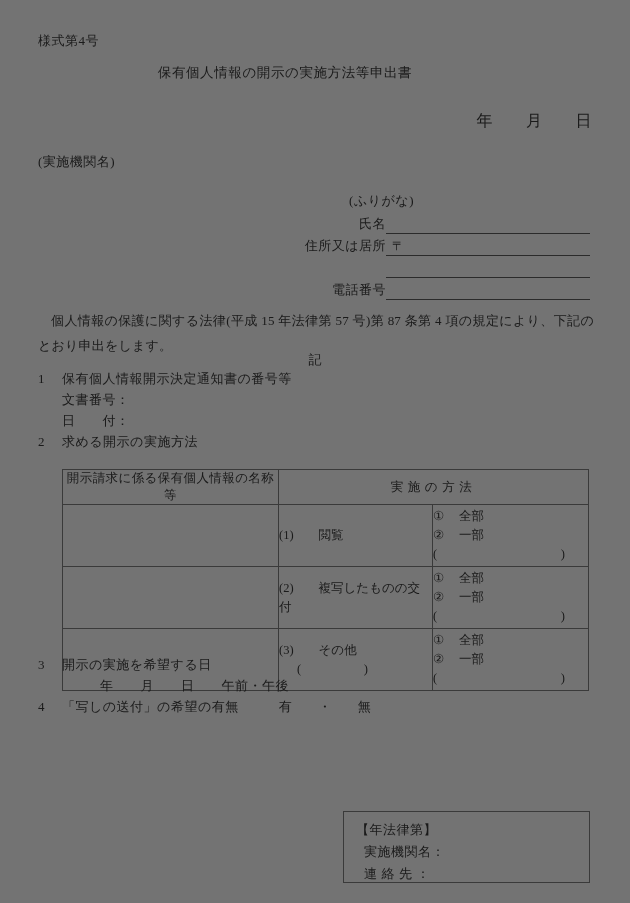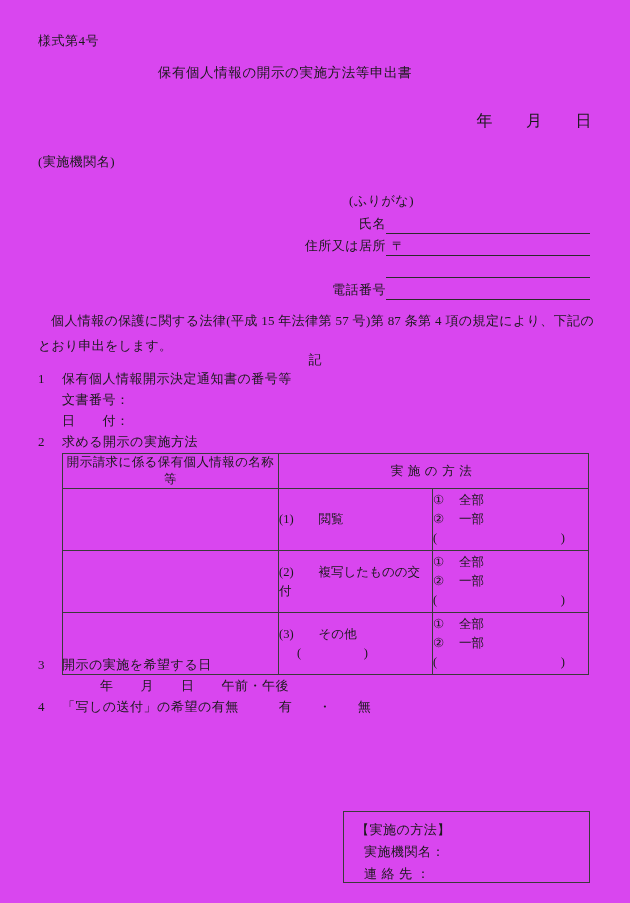--- a/index.html
+++ b/index.html
@@ -8,21 +8,21 @@
     background: #ffffff;
   }
   body {
     font-family: "Liberation Serif", "DejaVu Serif", serif;
     color: #1a1a1a;
   }
   #page {
     position: relative;
     width: 630px;
     height: 903px;
-    background: #d946ef;
+    background: #737373;
     overflow: hidden;
   }
   .abs { position: absolute; }
 
   
   .form-no {
     left: 38px;
     top: 32px;
     font-size: 13px;
     letter-spacing: 0.5px;
@@ -131,21 +131,21 @@
   .it2    { left: 38px; top: 433px; }
   .it3    { left: 38px; top: 656px; }
   .it3-a  { left: 100px; top: 677px; }
   .it4    { left: 38px; top: 698px; }
   .gap-xl { display: inline-block; width: 40px; }
   .gap-md { display: inline-block; width: 26px; }
 
   
   .tbl {
     left: 62px;
-    top: 453px;
+    top: 469px;
     width: 526px;
     border-collapse: collapse;
     table-layout: fixed;
     font-size: 12.5px;
   }
   .tbl td {
     border: 1px solid #3a3a3a;
     padding: 0;
     vertical-align: middle;
   }
@@ -306,21 +306,21 @@
   <div class="abs item it3">
     <span class="item-num">3</span><span>開示の実施を希望する日</span>
   </div>
   <div class="abs item it3-a">年　　月　　日　　午前・午後</div>
 
   <div class="abs item it4">
     <span class="item-num">4</span><span>「写しの送付」の希望の有無</span><span class="gap-xl"></span><span>有</span><span class="gap-md"></span><span>・</span><span class="gap-md"></span><span>無</span>
   </div>
 
   <div class="abs contact-box">
-    <div class="contact-line">【実施の方法】</div>
+    <div class="contact-line">【年法律第】</div>
     <div class="contact-line contact-indent">
       <span>実施機関名：</span><span></span>
     </div>
     <div class="contact-line contact-indent">
       <span class="lbl-sp">連絡先：</span><span></span>
     </div>
   </div>
 
 </div>
 

